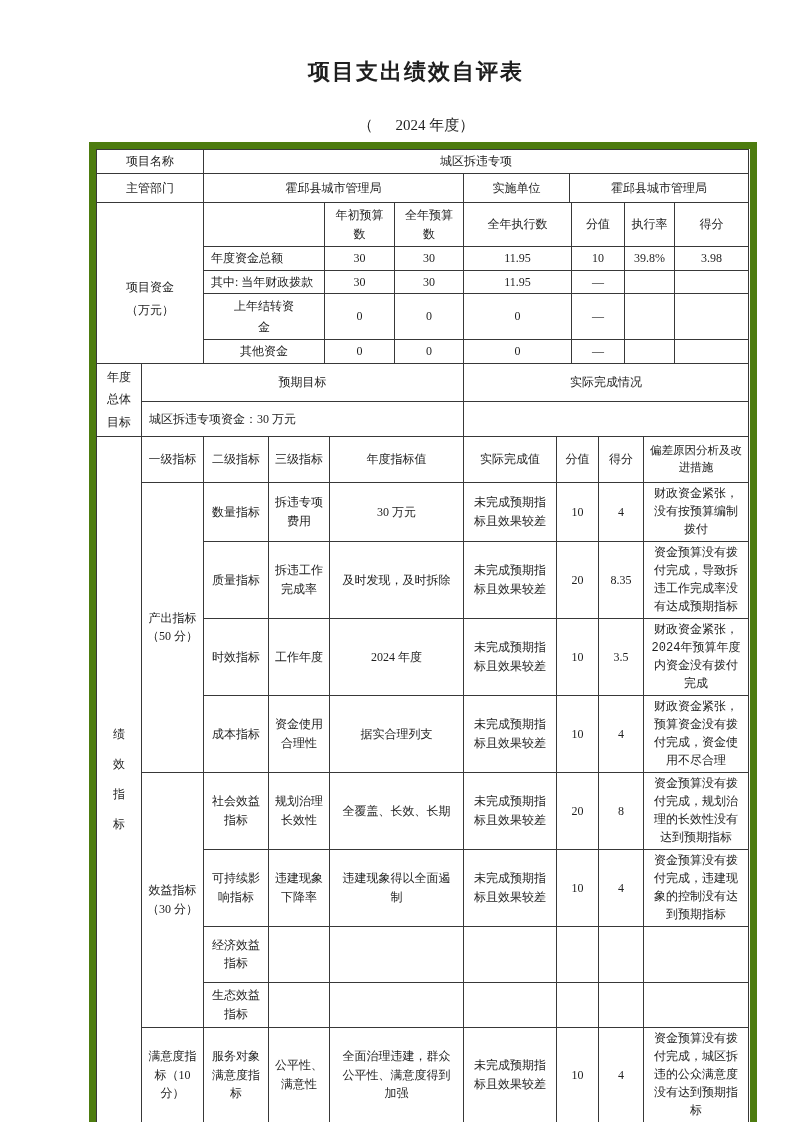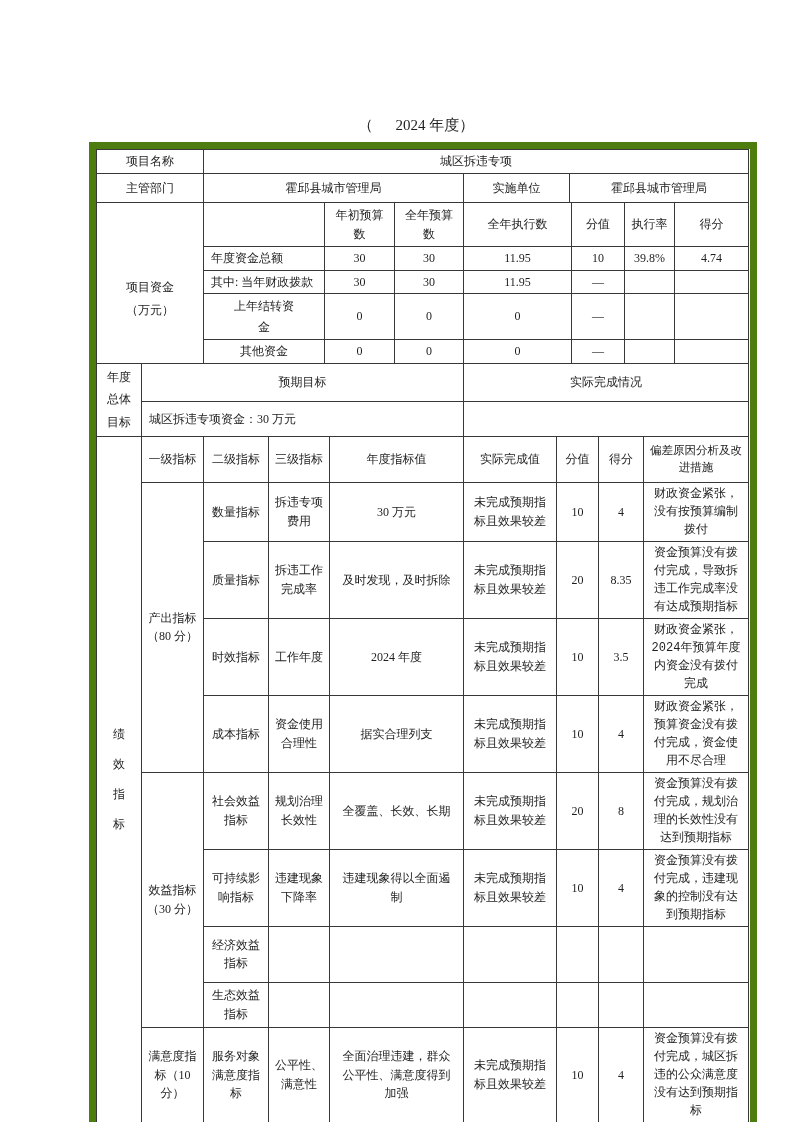--- a/index.html
+++ b/index.html
@@ -93,20 +93,21 @@
   tr.h46 { height: 46px; }  tr.h48 { height: 48px; }
   tr.h52 { height: 52px; }  tr.h57 { height: 57px; }
   tr.h56 { height: 56px; }  tr.h45 { height: 45px; }
   tr.h69 { height: 69px; }  tr.h27 { height: 27px; }
 </style>
 </head>
 <body>
 
 <div class="page">
 
+  <div class="doc-title">项目支出绩效自评表</div>
   <div class="doc-subtitle">（      2024 年度）</div>
 
   <div class="tbl-wrap">
 
     <table>
       <colgroup>
           <col style="width:107px">
           <col style="width:260px">
           <col style="width:106px">
           <col style="width:179px">
@@ -147,21 +148,21 @@
         <td>执行率</td>
         <td>得分</td>
       </tr>
       <tr class="h23">
         <td class="left">年度资金总额</td>
         <td>30</td>
         <td>30</td>
         <td>11.95</td>
         <td>10</td>
         <td>39.8%</td>
-        <td>4.74</td>
+        <td>3.98</td>
       </tr>
       <tr class="h23">
         <td class="left">其中: 当年财政拨款</td>
         <td>30</td>
         <td>30</td>
         <td>11.95</td>
         <td>—</td>
         <td></td>
         <td></td>
       </tr>
@@ -223,21 +224,21 @@
         <td>一级指标</td>
         <td>二级指标</td>
         <td>三级指标</td>
         <td>年度指标值</td>
         <td>实际完成值</td>
         <td>分值</td>
         <td>得分</td>
         <td style="padding:4px 6px;font-size:11.5px">偏差原因分析及改进措施</td>
       </tr>
       <tr class="h48">
-        <td rowspan="4" style="padding:2px 5px">产出指标（80 分）</td>
+        <td rowspan="4" style="padding:2px 5px">产出指标（50 分）</td>
         <td>数量指标</td>
         <td>拆违专项费用</td>
         <td class="tgt">30 万元</td>
         <td class="act">未完成预期指标且效果较差</td>
         <td>10</td>
         <td>4</td>
         <td class="dev">财政资金紧张，没有按预算编制拨付</td>
       </tr>
       <tr class="h52">
         <td>质量指标</td>

